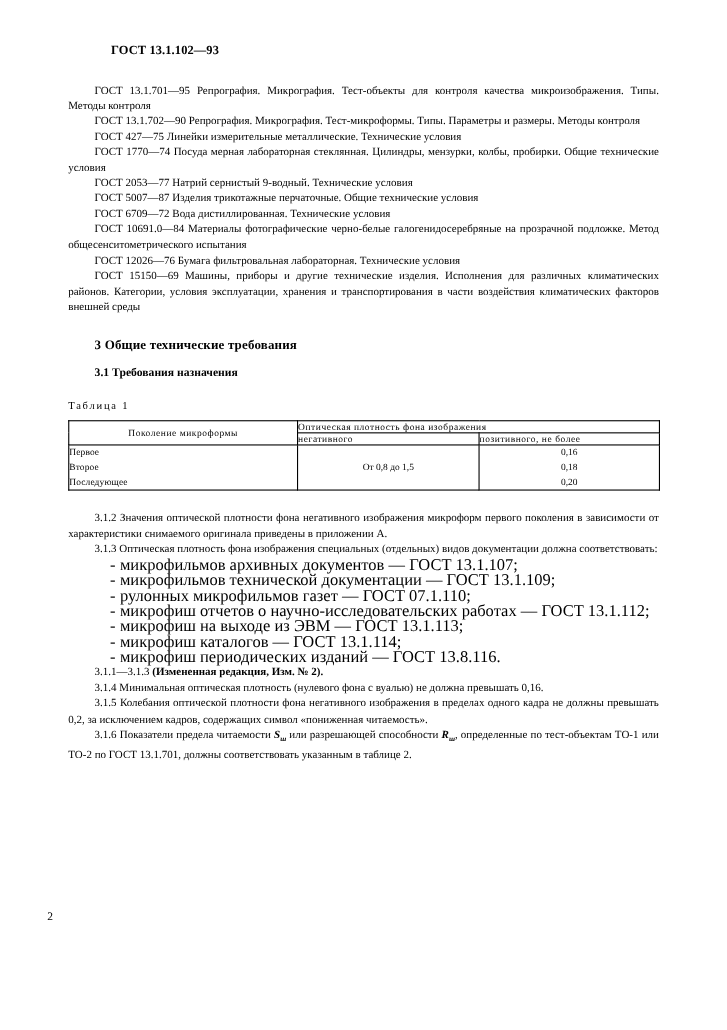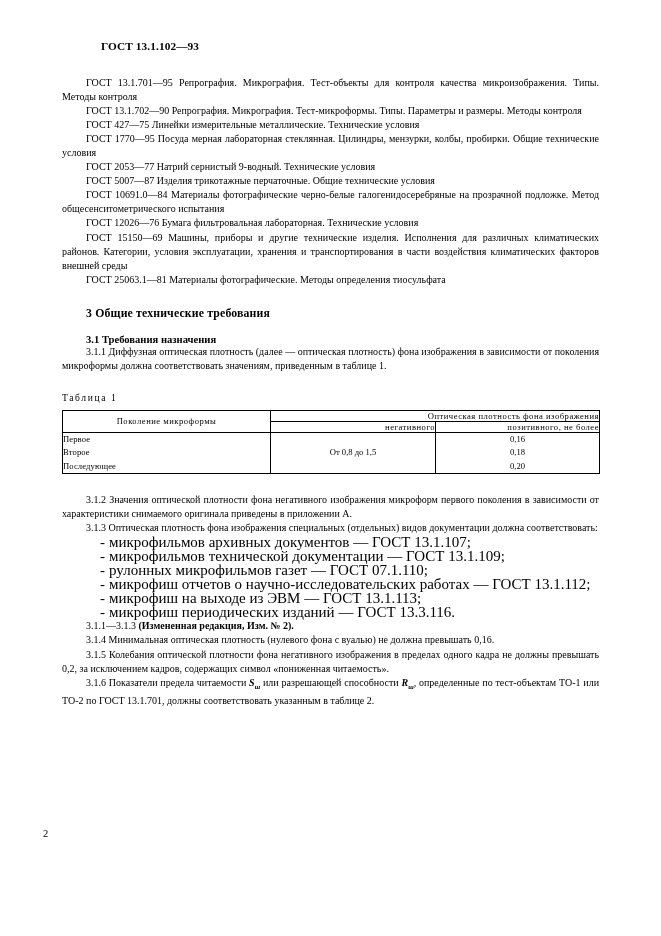--- a/index.html
+++ b/index.html
@@ -103,21 +103,21 @@
     border: 0.8px solid #000;
     padding: 0;
     vertical-align: middle;
     font-size: 8.6px;
   }
   table.gost-table .outer-top { border-top: 1.4px solid #000; }
   table.gost-table .outer-bottom { border-bottom: 1.4px solid #000; }
   table.gost-table .outer-left { border-left: 1.4px solid #000; }
   table.gost-table .outer-right { border-right: 1.4px solid #000; }
   .th-center {
-    text-align: right;
+    text-align: left;
     letter-spacing: 0.5px;
     padding: 4px 3px;
   }
   .cell-gen {
     padding: 5px 0 6px 26px;
     font-size: 10.4px;
     line-height: 13.4px;
     letter-spacing: 0.1px;
     margin-top: 48px;
   }
@@ -154,37 +154,36 @@
 
 <div class="page">
 
   <div class="doc-header">ГОСТ 13.1.102—93</div>
 
   <div class="content">
 
     <p class="para">ГОСТ 13.1.701—95  Репрография. Микрография. Тест-объекты для контроля качества микроизображения. Типы. Методы контроля</p>
     <p class="para">ГОСТ 13.1.702—90  Репрография. Микрография. Тест-микроформы. Типы. Параметры и размеры. Методы контроля</p>
     <p class="para">ГОСТ 427—75  Линейки измерительные металлические. Технические условия</p>
-    <p class="para">ГОСТ 1770—95  Посуда мерная лабораторная стеклянная. Цилиндры, мензурки, колбы, пробирки. Общие технические условия</p>
+    <p class="para">ГОСТ 1770—74  Посуда мерная лабораторная стеклянная. Цилиндры, мензурки, колбы, пробирки. Общие технические условия</p>
     <p class="para">ГОСТ 2053—77  Натрий сернистый 9-водный. Технические условия</p>
     <p class="para">ГОСТ 5007—87  Изделия трикотажные перчаточные. Общие технические условия</p>
+    <p class="para">ГОСТ 6709—72  Вода дистиллированная. Технические условия</p>
     <p class="para">ГОСТ 10691.0—84  Материалы фотографические черно-белые галогенидосеребряные на прозрачной подложке. Метод общесенситометрического испытания</p>
     <p class="para">ГОСТ 12026—76  Бумага фильтровальная лабораторная. Технические условия</p>
     <p class="para">ГОСТ 15150—69  Машины, приборы и другие технические изделия. Исполнения для различных климатических районов. Категории, условия эксплуатации, хранения и транспортирования в части воздействия климатических факторов внешней среды</p>
-    <p class="para">ГОСТ 25063.1—81  Материалы фотографические. Методы определения тиосульфата</p>
 
     <div class="spacer-lg"></div>
 
     <h2 class="section-title">3  Общие технические требования</h2>
 
     <div class="spacer-md"></div>
 
     <h3 class="subsection-title">3.1  Требования назначения</h3>
 
-    <p class="para">3.1.1  Диффузная оптическая плотность (далее — оптическая плотность) фона изображения в зависимости от поколения микроформы должна соответствовать значениям, приведенным в таблице 1.</p>
 
     <div class="spacer-lg"></div>
 
     <p class="table-caption">Таблица 1</p>
 
     <div class="spacer-sm"></div>
 
     <table class="gost-table">
       <colgroup>
         <col style="width:208px">
@@ -224,21 +223,22 @@
 
     <p class="para">3.1.2  Значения оптической плотности фона негативного изображения микроформ первого поколения в зависимости от характеристики снимаемого оригинала приведены в приложении А.</p>
     <p class="para">3.1.3  Оптическая плотность фона изображения специальных (отдельных) видов документации должна соответствовать:</p>
 
     <ul class="dash-list">
       <li><span class="dash">-</span><span>микрофильмов архивных документов — ГОСТ 13.1.107;</span></li>
       <li><span class="dash">-</span><span>микрофильмов технической документации — ГОСТ 13.1.109;</span></li>
       <li><span class="dash">-</span><span>рулонных микрофильмов газет — ГОСТ 07.1.110;</span></li>
       <li><span class="dash">-</span><span>микрофиш отчетов о научно-исследовательских работах — ГОСТ 13.1.112;</span></li>
       <li><span class="dash">-</span><span>микрофиш на выходе из ЭВМ — ГОСТ 13.1.113;</span></li>
-      <li><span class="dash">-</span><span>микрофиш периодических изданий — ГОСТ 13.3.116.</span></li>
+      <li><span class="dash">-</span><span>микрофиш каталогов — ГОСТ 13.1.114;</span></li>
+      <li><span class="dash">-</span><span>микрофиш периодических изданий — ГОСТ 13.8.116.</span></li>
     </ul>
 
     <p class="para"><span>3.1.1—3.1.3</span><span>&nbsp;</span><span class="bold">(Измененная редакция, Изм. № 2).</span></p>
 
     <p class="para">3.1.4  Минимальная оптическая плотность (нулевого фона с вуалью) не должна превышать 0,16.</p>
     <p class="para">3.1.5  Колебания оптической плотности фона негативного изображения в пределах одного кадра не должны превышать 0,2, за исключением кадров, содержащих символ «пониженная читаемость».</p>
 
     <p class="para"><span>3.1.6  Показатели предела читаемости </span><span class="sym"><span>S</span><sub>ш</sub></span><span> или разрешающей способности </span><span class="sym"><span>R</span><sub>ш</sub></span><span>, определенные по тест-объектам ТО-1 или ТО-2 по ГОСТ 13.1.701, должны соответствовать указанным в таблице 2.</span></p>
 
   </div>

